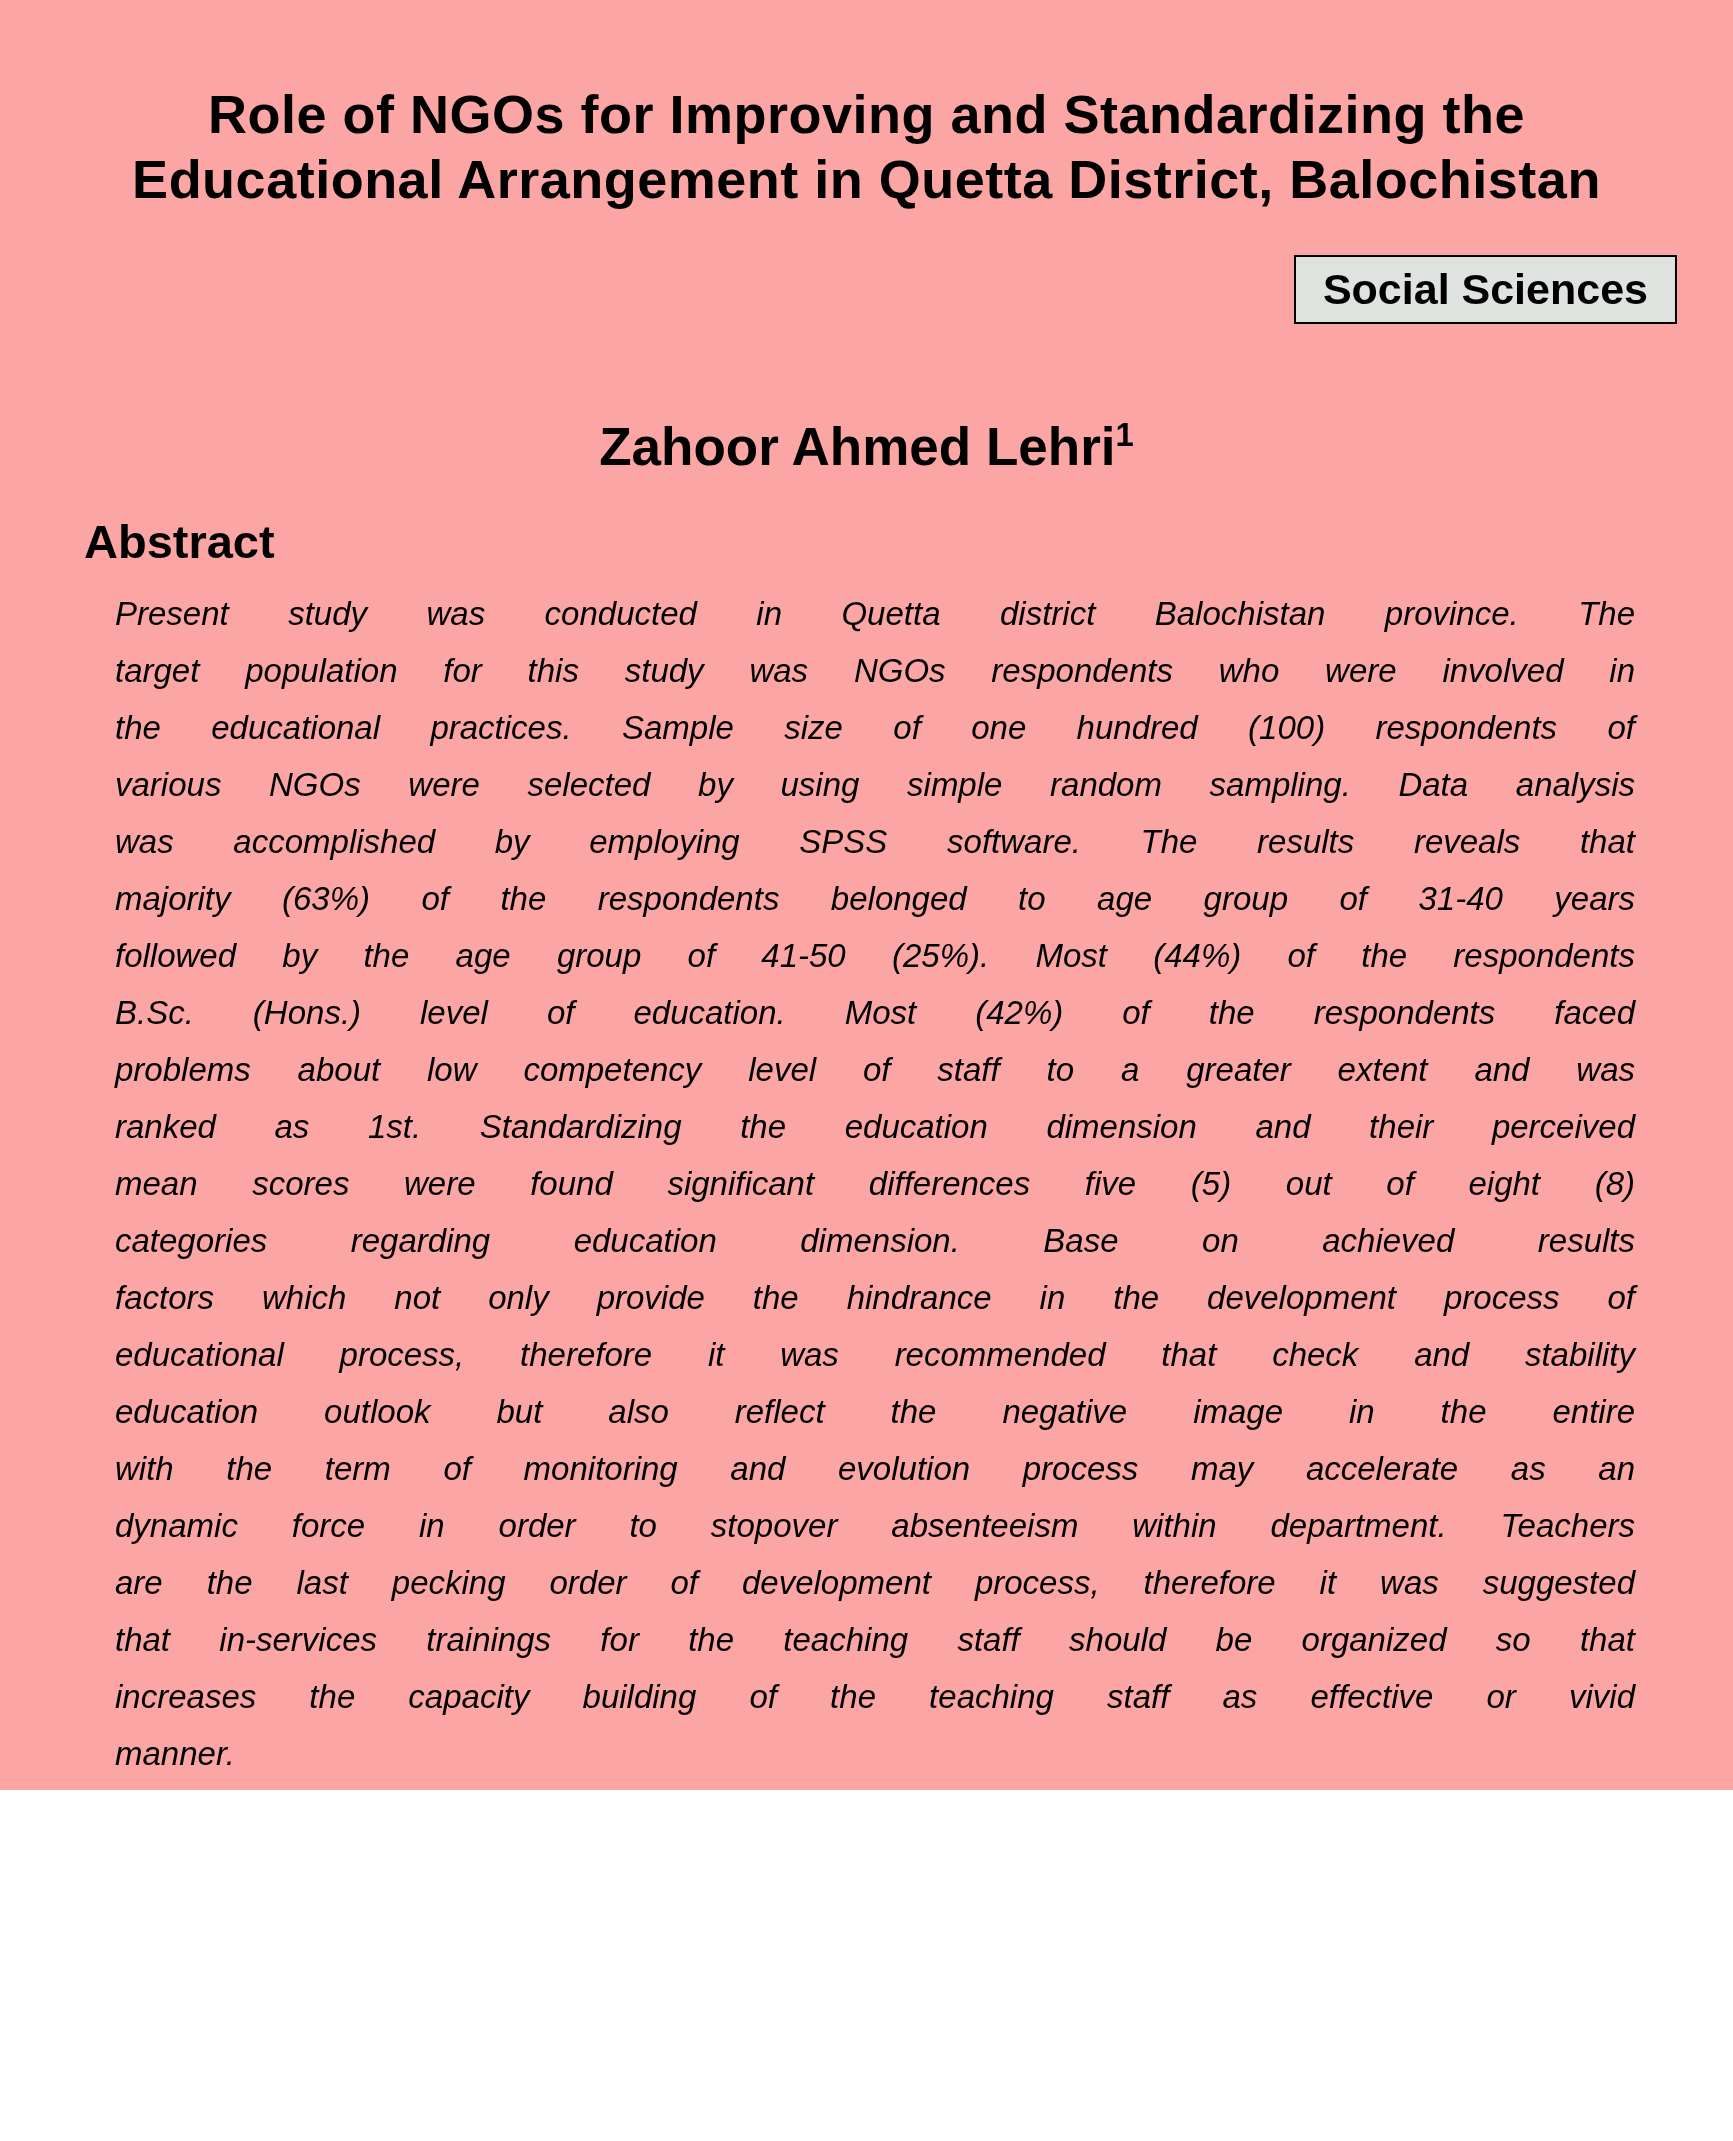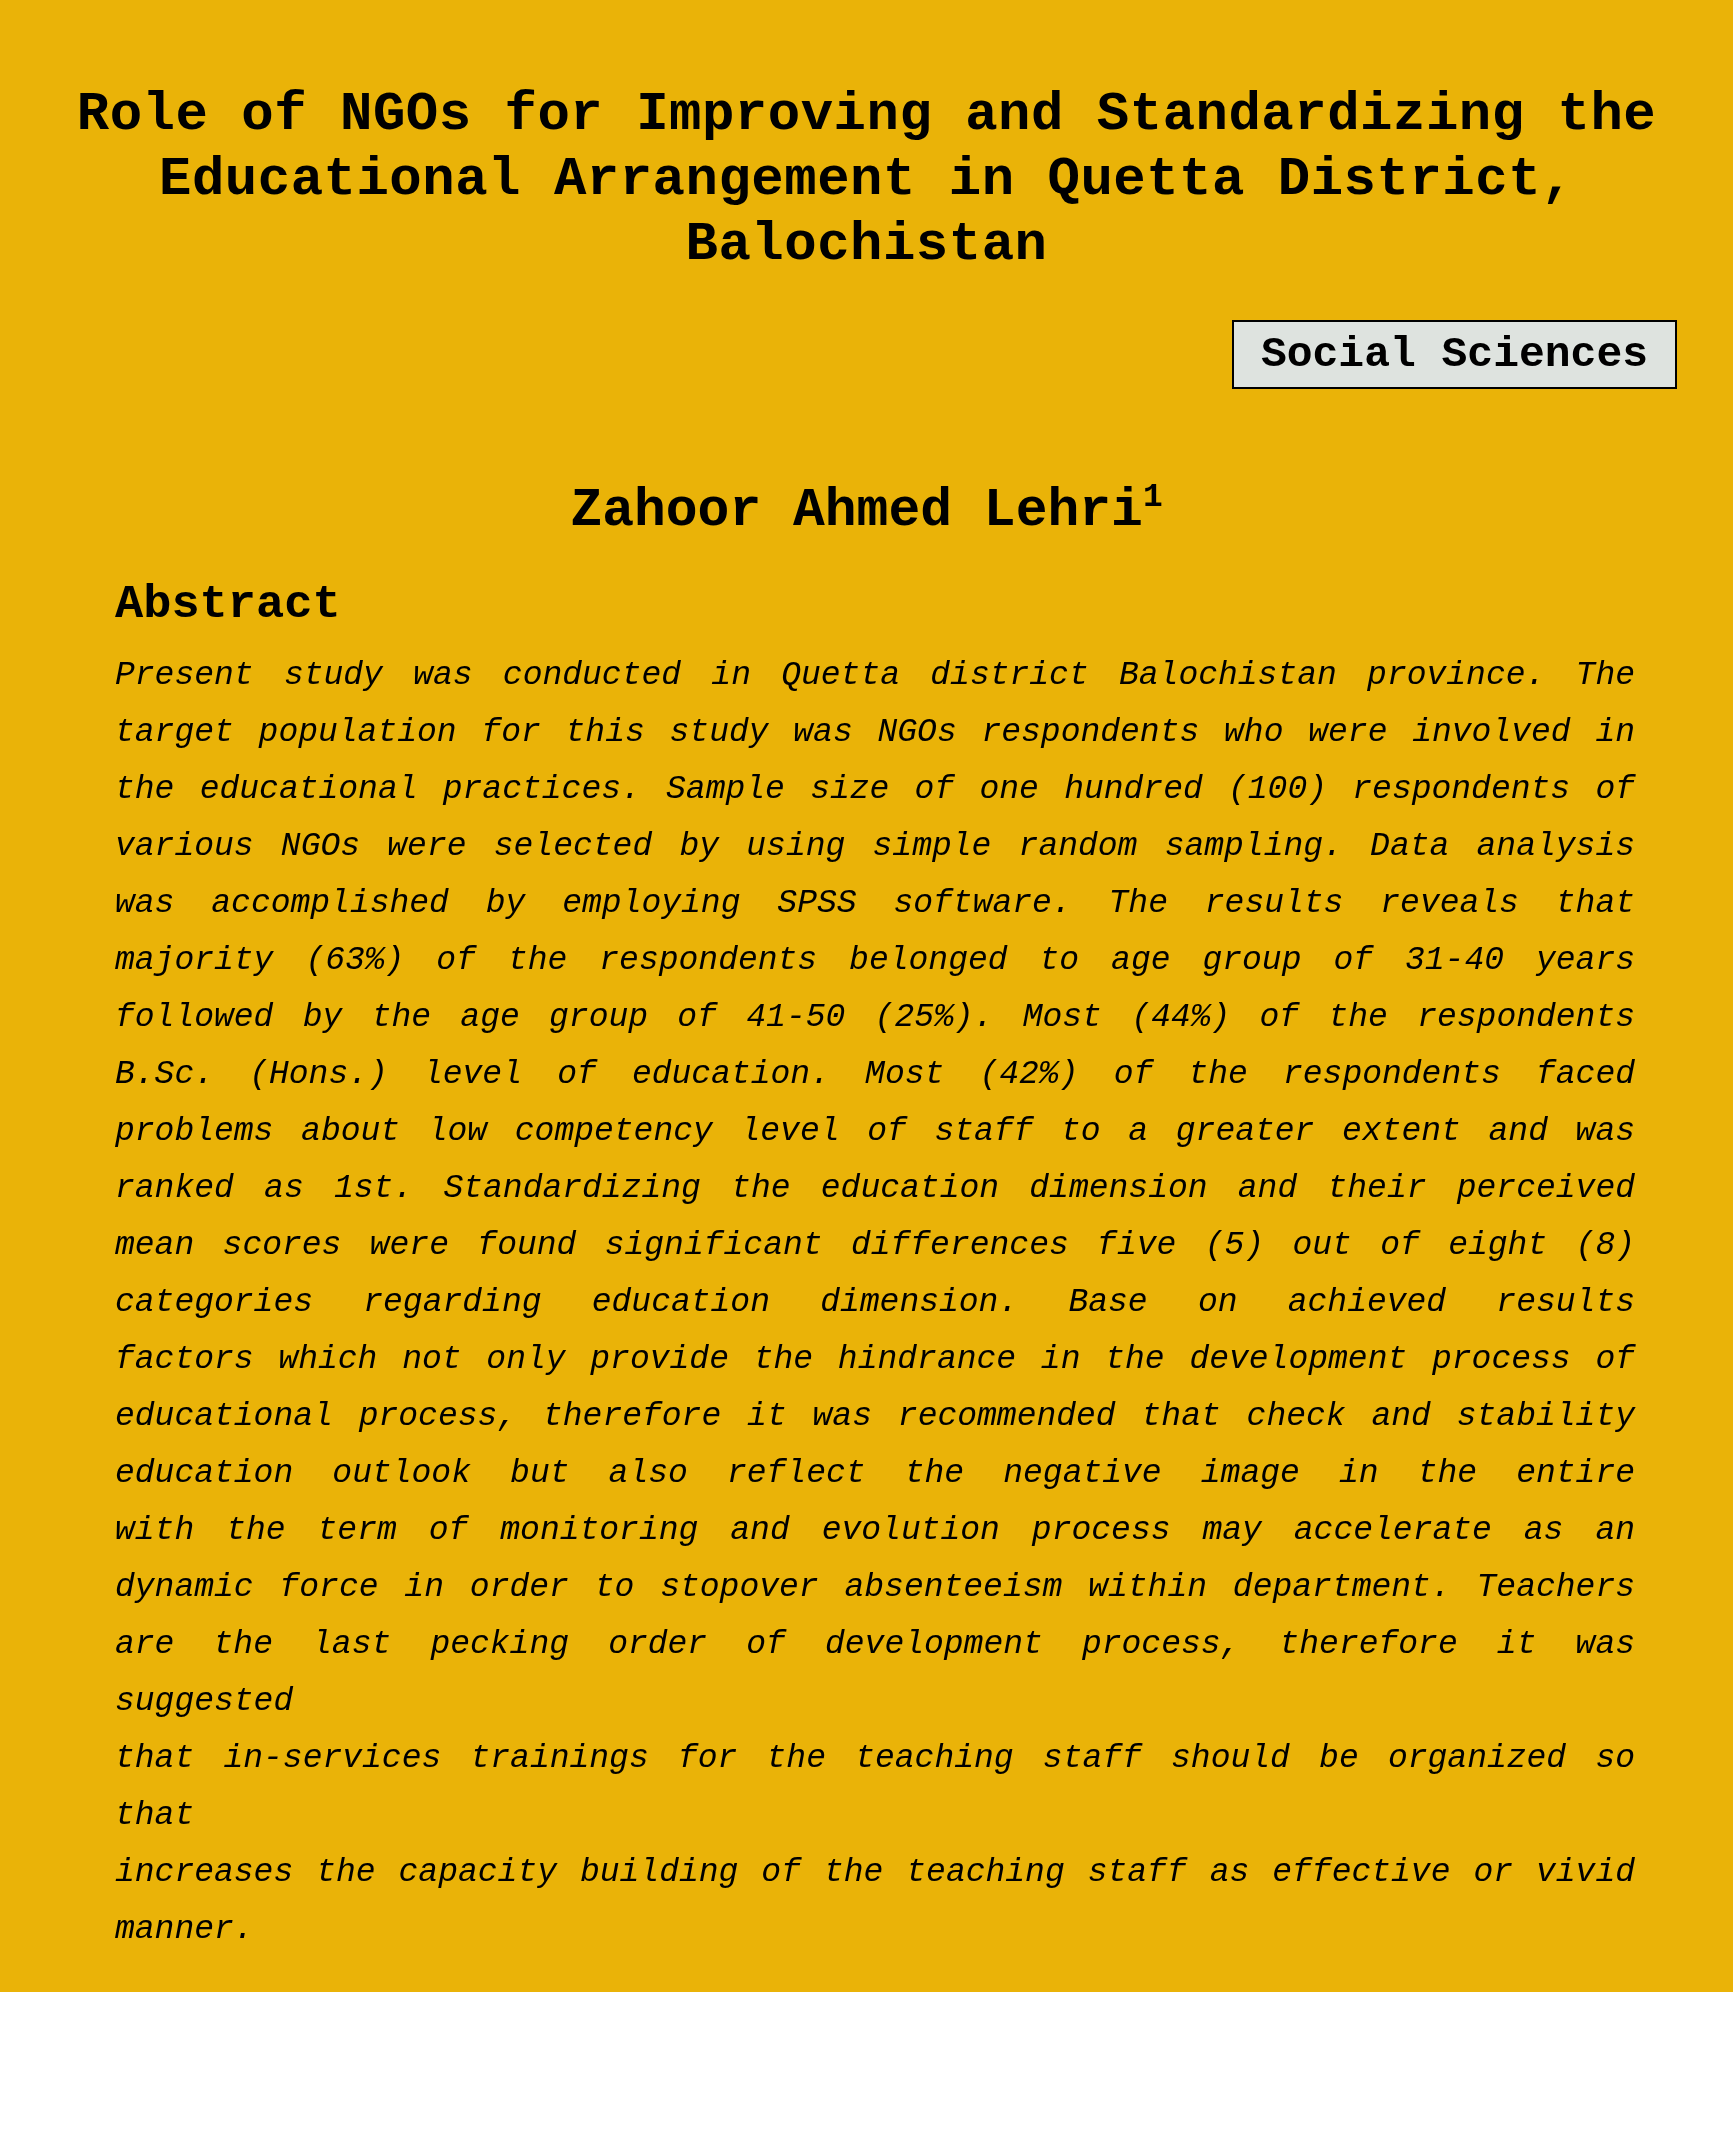--- a/index.html
+++ b/index.html
@@ -1,22 +1,22 @@
 <!DOCTYPE html>
 <html><head>
 <meta charset="utf-8">
 <style>
   html, body { margin: 0; padding: 0; background: #ffffff; }
   .page {
     position: relative;
     width: 1733px;
-    height: 1992px;
-    background: #eab308;
+    height: 1790px;
+    background: #fca5a5;
     color: #000000;
-    font-family: Liberation Mono, monospace;
+    font-family: Liberation Sans, sans-serif;
     overflow: hidden;
   }
   .title {
     margin: 0;
     padding-top: 82px;
     text-align: center;
     font-size: 54px;
     font-weight: bold;
     line-height: 65px;
     letter-spacing: 0.5px;
@@ -39,21 +39,21 @@
   }
   .author {
     margin-top: 92px;
     text-align: center;
     font-size: 53px;
     font-weight: bold;
   }
   .author sup { font-size: 62%; line-height: 0; }
   .abstract-heading {
     margin: 37px 0 0 0;
-    padding-left: 115px;
+    padding-left: 84px;
     font-size: 47px;
     font-weight: bold;
   }
   .abstract-body {
     margin-top: 15.6px;
     padding: 0 98px 0 115px;
     font-size: 33px;
     font-style: italic;
     line-height: 57px;
   }

